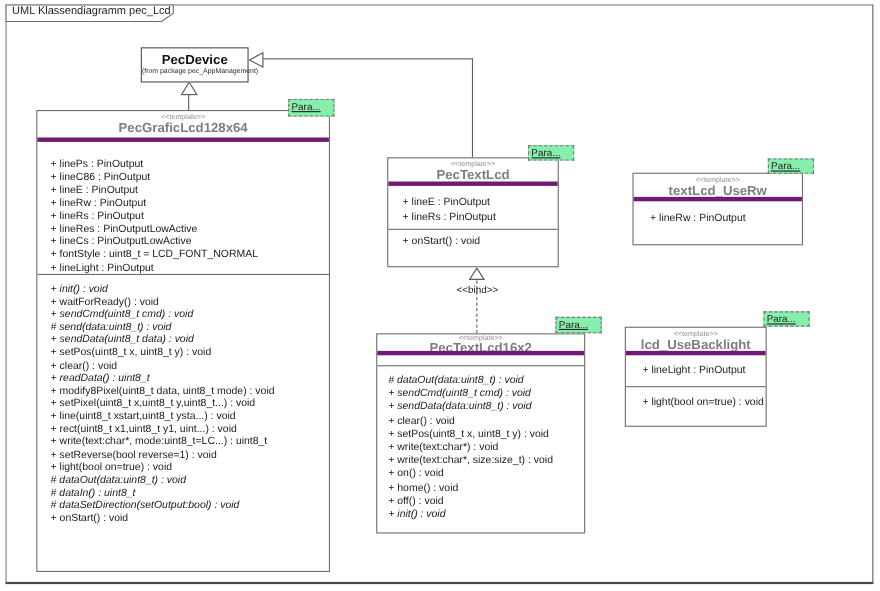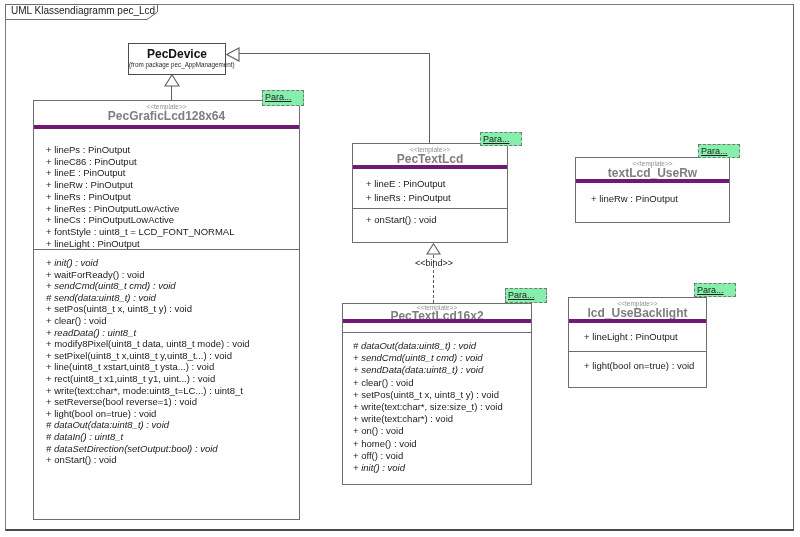--- a/index.html
+++ b/index.html
@@ -93,20 +93,21 @@
         <div class="member">+ lineRes : PinOutputLowActive</div>
         <div class="member">+ lineCs : PinOutputLowActive</div>
         <div class="member">+ fontStyle : uint8_t = LCD_FONT_NORMAL</div>
         <div class="member">+ lineLight : PinOutput</div>
       </div>
     <div class="sec" style="height:269px; padding:7px 4px 0 12px; line-height:11.6px;">
         <div class="member italic">+ init() : void</div>
         <div class="member">+ waitForReady() : void</div>
         <div class="member italic">+ sendCmd(uint8_t cmd) : void</div>
         <div class="member italic"># send(data:uint8_t) : void</div>
+        <div class="member italic">+ sendData(uint8_t data) : void</div>
         <div class="member">+ setPos(uint8_t x, uint8_t y) : void</div>
         <div class="member">+ clear() : void</div>
         <div class="member italic">+ readData() : uint8_t</div>
         <div class="member">+ modify8Pixel(uint8_t data, uint8_t mode) : void</div>
         <div class="member">+ setPixel(uint8_t x,uint8_t y,uint8_t...) : void</div>
         <div class="member">+ line(uint8_t xstart,uint8_t ysta...) : void</div>
         <div class="member">+ rect(uint8_t x1,uint8_t y1, uint...) : void</div>
         <div class="member">+ write(text:char*, mode:uint8_t=LC...) : uint8_t</div>
         <div class="member">+ setReverse(bool reverse=1) : void</div>
         <div class="member">+ light(bool on=true) : void</div>
@@ -138,42 +139,42 @@
       <div class="stereo" style="padding-top:0;">&lt;&lt;template&gt;&gt;</div>
       <div class="cls-title" style="line-height:11px;">PecTextLcd16x2</div>
     </div>
     <div class="sec bordered" style="height:10px;"></div>
     <div class="sec" style="height:151px; padding:7px 0 0 10px; line-height:12.2px;">
         <div class="member italic"># dataOut(data:uint8_t) : void</div>
         <div class="member italic">+ sendCmd(uint8_t cmd) : void</div>
         <div class="member italic">+ sendData(data:uint8_t) : void</div>
         <div class="member">+ clear() : void</div>
         <div class="member">+ setPos(uint8_t x, uint8_t y) : void</div>
+        <div class="member">+ write(text:char*) : void</div>
         <div class="member">+ write(text:char*, size:size_t) : void</div>
-        <div class="member">+ write(text:char*) : void</div>
         <div class="member">+ on() : void</div>
         <div class="member">+ home() : void</div>
         <div class="member">+ off() : void</div>
         <div class="member italic">+ init() : void</div>
       </div>
   </div>
   <div class="para" style="left:505px; top:288px; width:42px; height:15px;">Para...</div>
 
   <div class="cls z5" style="left:575px; top:157px; width:155px; height:66px;">
     <div class="cls-head" style="height:25px;">
       <div class="stereo">&lt;&lt;template&gt;&gt;</div>
       <div class="cls-title">textLcd_UseRw</div>
     </div>
     <div class="sec" style="height:39px; padding:9px 0 0 15px; line-height:13px;">
         <div class="member">+ lineRw : PinOutput</div>
       </div>
   </div>
   <div class="para" style="left:698px; top:144px; width:42px; height:14px;">Para...</div>
 
-  <div class="cls z5" style="left:568px; top:297px; width:139px; height:91px;">
+  <div class="cls z5" style="left:568px; top:297px; width:129px; height:91px;">
     <div class="cls-head" style="height:25px;">
       <div class="stereo">&lt;&lt;template&gt;&gt;</div>
       <div class="cls-title">lcd_UseBacklight</div>
     </div>
     <div class="sec bordered" style="height:29px; padding:7px 0 0 15px; line-height:13px;">
         <div class="member">+ lineLight : PinOutput</div>
       </div>
     <div class="sec" style="height:35px; padding:7px 0 0 15px; line-height:13px;">
         <div class="member">+ light(bool on=true) : void</div>
       </div>

